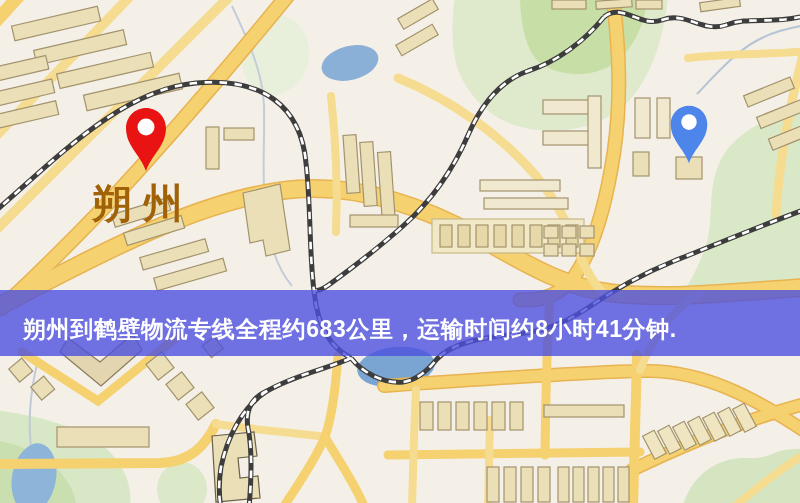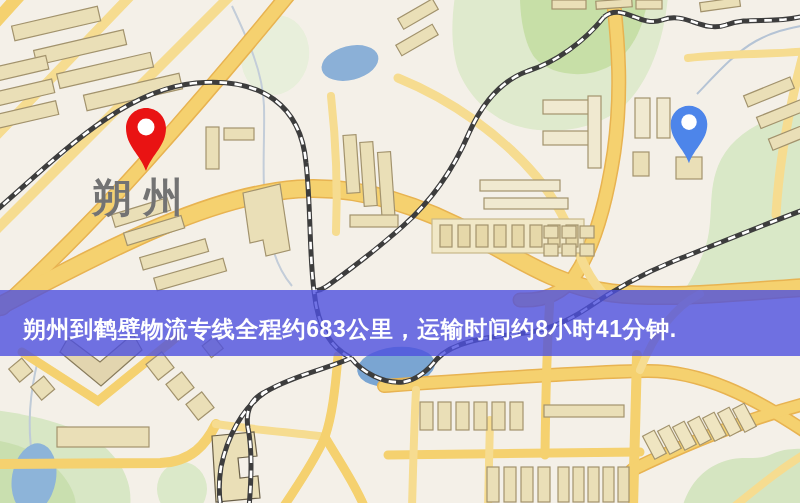--- a/index.html
+++ b/index.html
@@ -12,21 +12,21 @@
   .pin{position:absolute;pointer-events:auto;}
   .pin-origin{left:121px;top:104px;}
   .pin-dest{left:666px;top:102px;}
   .city-label{
     position:absolute;text-align:center;
     font-family:"Liberation Serif", serif;
     font-size:40px;font-weight:600;line-height:44px;letter-spacing:11px;
     text-shadow:0 0 1px rgba(255,255,255,.35);
     white-space:nowrap;
   }
-  .label-origin{left:58px;top:176px;width:170px;color:#737373;text-align:center;}
+  .label-origin{left:58px;top:182px;width:170px;color:#a16207;text-align:center;}
   .label-dest{left:598px;top:179px;width:180px;color:#2440cf;}
   .banner{
     position:absolute;left:0;top:290px;width:800px;height:66px;
     background:rgba(77,80,222,.8);
     display:flex;align-items:center;
     box-sizing:border-box;padding-left:23px;
   }
   .banner-text{
     color:#ffffff;font-size:23px;font-weight:600;letter-spacing:.6px;
     font-family:"Liberation Sans", sans-serif;white-space:nowrap;margin-top:12px;

